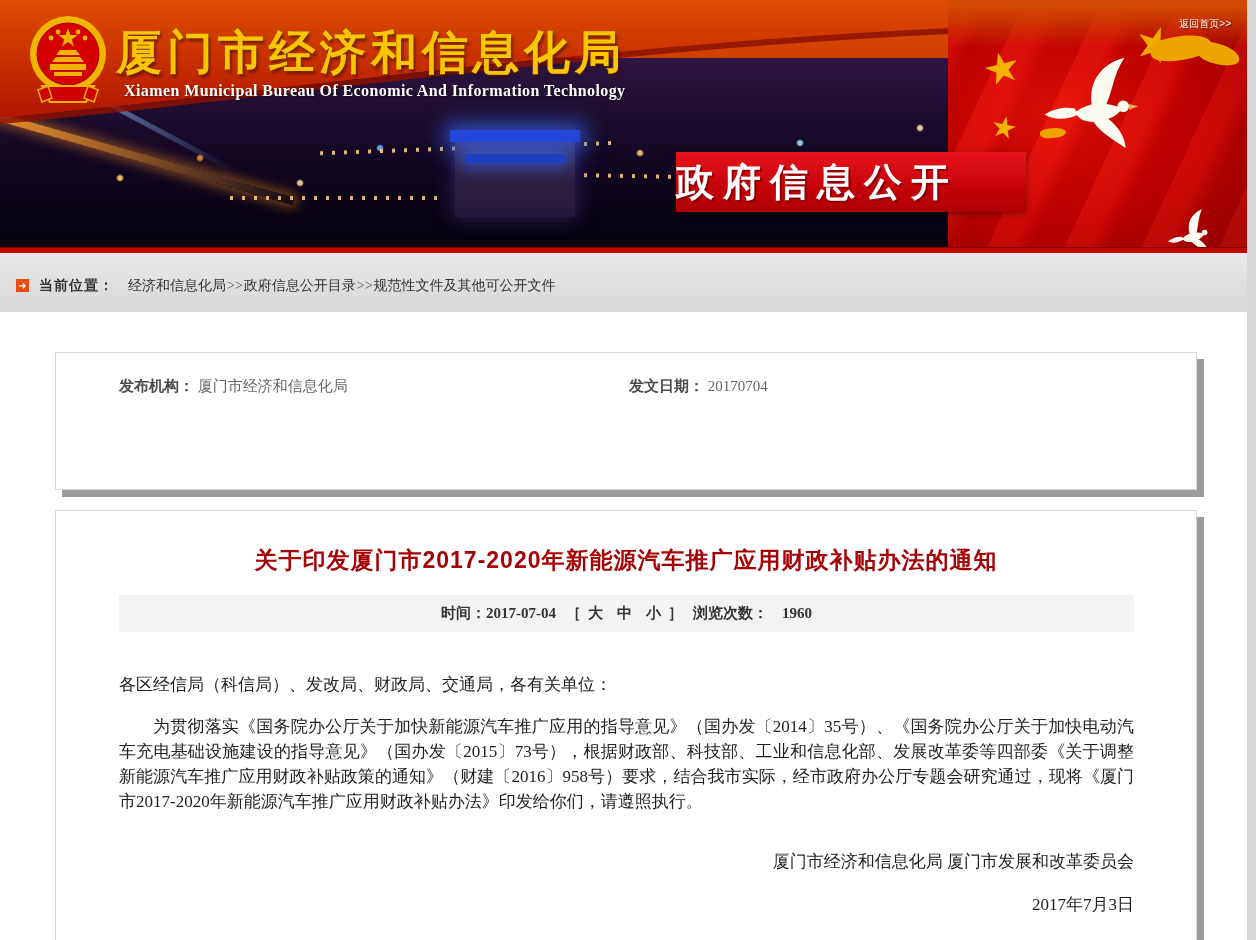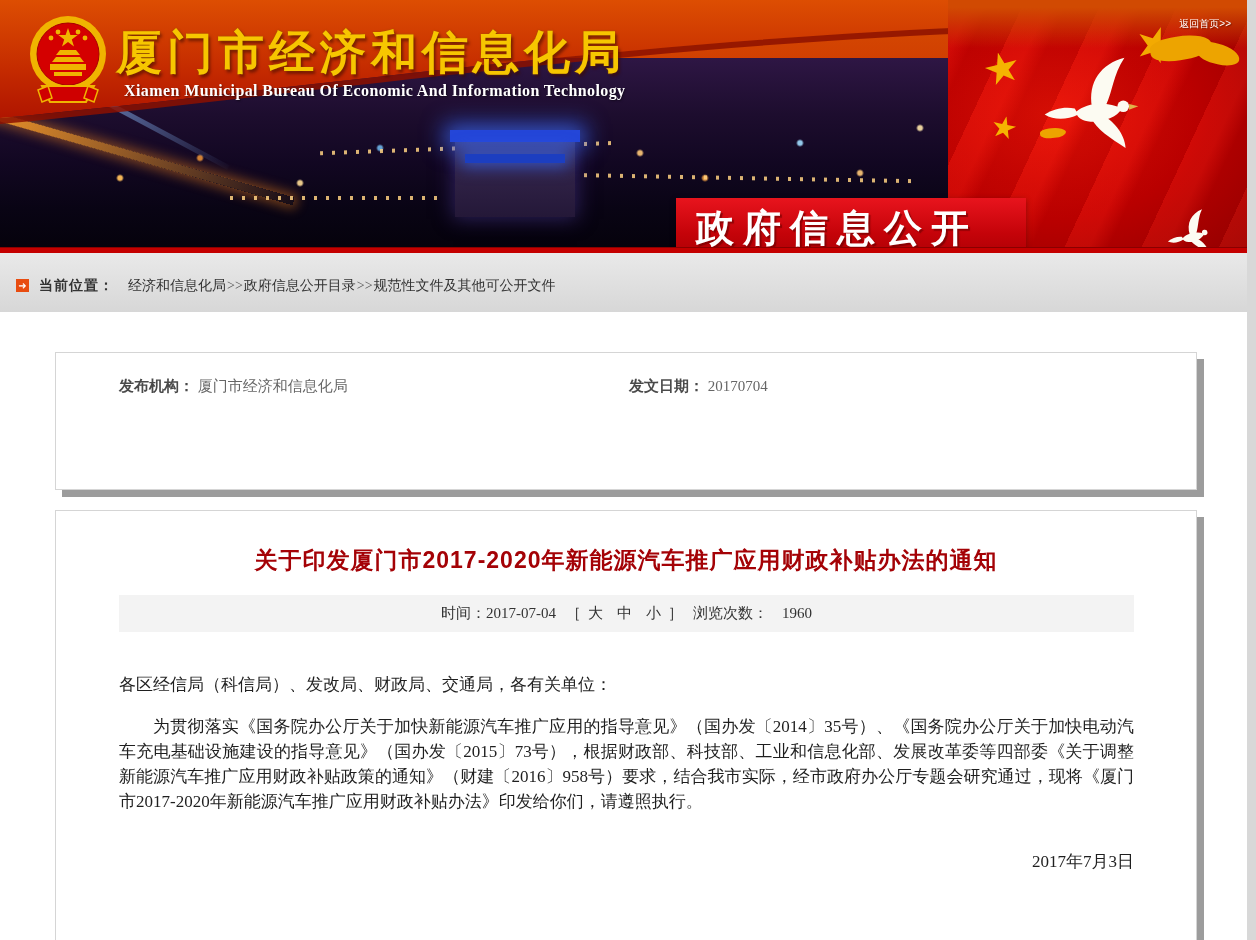--- a/index.html
+++ b/index.html
@@ -65,22 +65,22 @@
     color:#f7c600; letter-spacing:5px; font-family:"Liberation Serif", serif;
     text-shadow:2px 3px 3px rgba(60,10,0,.55), 0 0 2px #9a5500; }
   .hdr-title-en { position:absolute; left:124px; top:82px; font-size:16px; font-weight:bold;
     color:#fff; letter-spacing:.4px; font-family:"Liberation Serif", serif;
     text-shadow:1px 1px 2px rgba(0,0,0,.5); }
   .hdr-return { position:absolute; right:16px; top:17px; font-size:10px; color:#fff;
     cursor:pointer; text-shadow:1px 1px 1px rgba(0,0,0,.35); }
   .hdr-banner { position:absolute; left:676px; top:152px; width:350px; height:60px;
     background:linear-gradient(180deg,#e8141d 0%,#c40309 60%,#ad0004 100%);
     color:#fff; font-size:38px; font-weight:bold; letter-spacing:9px;
-    line-height:60px; padding-left:20px; text-shadow:2px 2px 1px rgba(110,0,0,.65);
-    box-shadow:0 2px 6px rgba(0,0,0,.35);margin-top:46px; }
+    line-height:60px; text-shadow:2px 2px 1px rgba(110,0,0,.65);
+    box-shadow:0 2px 6px rgba(0,0,0,.35); }
   .hdr-strip { position:absolute; left:0; bottom:0; width:1247px; height:6px;
     background:#c40000; border-top:1px solid #8a0000; }
 
   
   .crumb-bar { width:1247px; height:59px; background:linear-gradient(180deg,#e9e9e9 0%,#d7d7d7 100%);
     display:flex; align-items:center; padding:6px 0 0 16px; font-size:14px; color:#333;
     font-family:"Liberation Serif", serif; }
   .crumb-ico { width:13px; height:13px; background:#e84c10; color:#fff; font-size:10px;
     line-height:13px; text-align:center; margin-right:10px; flex:0 0 auto; font-family:"Liberation Sans",sans-serif; }
   .crumb-label { font-weight:bold; letter-spacing:1px; margin-right:14px;text-align:right; }
@@ -96,21 +96,21 @@
     height:38px; align-items:center; font-size:15px; }
   .meta-label { font-weight:bold; color:#4a4a4a; }
   .meta-value { color:#666; }
   .card-doc { margin-top:20px; height:460px; padding-top:34px; }
 
   .doc-title { text-align:center; font-size:23px; font-weight:bold; color:#a40206;
     letter-spacing:1px; }
   .doc-infobar { margin:19px 62px 0 63px; height:37px; background:#f3f3f3;
     display:flex; justify-content:center; align-items:center; font-size:15px; color:#333;
     font-family:"Liberation Serif", serif; }
-  .doc-infobar span { white-space:pre; }
+  .doc-infobar span { white-space:pre;font-weight:bold; }
   .inf-gap { display:inline-block; width:10px; }
   .size-link { cursor:pointer; margin:0 7px; }
   .views-val { margin-left:14px; }
 
   .doc-body { margin:40px 62px 0 63px; font-size:17px; line-height:25px; color:#1f1f1f;
     font-family:Liberation Serif, serif; }
   .doc-para { margin-top:17px; text-indent:2em; text-align:justify; }
   .doc-sign { margin:26px 62px 0 63px; text-align:right; font-size:17px; line-height:43px;
     color:#1f1f1f; font-family:"Liberation Serif", serif; }
 </style>
@@ -236,17 +236,18 @@
       <span>浏览次数：</span>
       <span class="views-val">1960</span>
     </div>
 
     <div class="doc-body">
       <div>各区经信局（科信局）、发改局、财政局、交通局，各有关单位：</div>
       <div class="doc-para">为贯彻落实《国务院办公厅关于加快新能源汽车推广应用的指导意见》（国办发〔2014〕35号）、《国务院办公厅关于加快电动汽车充电基础设施建设的指导意见》（国办发〔2015〕73号），根据财政部、科技部、工业和信息化部、发展改革委等四部委《关于调整新能源汽车推广应用财政补贴政策的通知》（财建〔2016〕958号）要求，结合我市实际，经市政府办公厅专题会研究通过，现将《厦门市2017-2020年新能源汽车推广应用财政补贴办法》印发给你们，请遵照执行。</div>
     </div>
 
     <div class="doc-sign">
+      <div>厦门市经济和信息化局  厦门市发展和改革委员会</div>
       <div>2017年7月3日</div>
     </div>
   </div>
 
 </div>
 
 </body></html>

